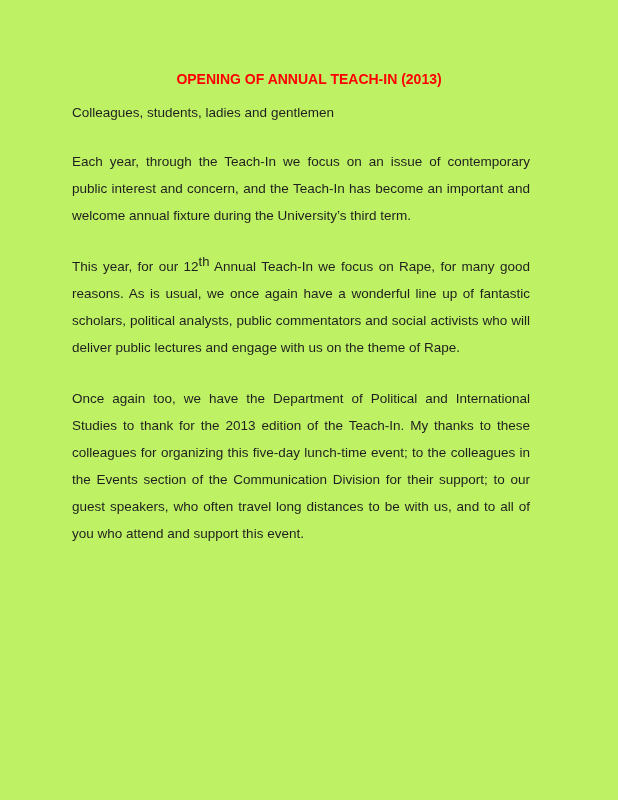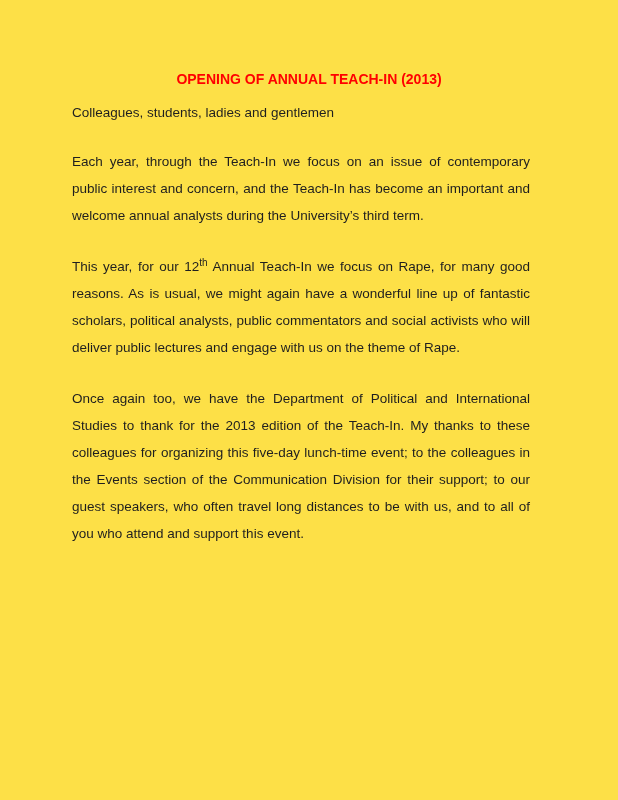--- a/index.html
+++ b/index.html
@@ -6,21 +6,21 @@
     margin: 0;
     padding: 0;
     background: #ffffff;
   }
   .page {
     position: relative;
     width: 618px;
     height: 800px;
     box-sizing: border-box;
     padding: 66px 72px 0 72px;
-    background: #fde047;
+    background: #bef264;
     font-family: "Liberation Sans", sans-serif;
     color: #1f1f1f;
     overflow: hidden;
   }
   .doc-title {
     margin: 0 0 6px 0;
     font-size: 14px;
     font-weight: bold;
     line-height: 27px;
     text-align: center;
@@ -32,35 +32,35 @@
     line-height: 27px;
     text-align: justify;
   }
   .para.single {
     text-align: left;
   }
   .para.salutation {
     margin-bottom: 22px;
   }
   .sup {
-    font-size: 10px;
+    font-size: 13px;
     vertical-align: super;
     line-height: 0;
   }
 </style>
 </head>
 <body>
 
 <div class="page">
 
   <h1 class="doc-title" style="color: rgb(255, 0, 0);">OPENING OF ANNUAL TEACH-IN (2013)</h1>
 
   <p class="para single salutation">Colleagues, students, ladies and gentlemen</p>
 
 
-  <p class="para">Each year, through the Teach-In we focus on an issue of contemporary public interest and concern, and the Teach-In has become an important and welcome annual analysts during the University’s third term.</p>
+  <p class="para">Each year, through the Teach-In we focus on an issue of contemporary public interest and concern, and the Teach-In has become an important and welcome annual fixture during the University’s third term.</p>
 
 
-  <p class="para"><span>This year, for our 12</span><sup class="sup">th</sup><span> Annual Teach-In we focus on Rape, for many good reasons. As is usual, we might again have a wonderful line up of fantastic scholars, political analysts, public commentators and social activists who will deliver public lectures and engage with us on the theme of Rape.</span></p>
+  <p class="para"><span>This year, for our 12</span><sup class="sup">th</sup><span> Annual Teach-In we focus on Rape, for many good reasons. As is usual, we once again have a wonderful line up of fantastic scholars, political analysts, public commentators and social activists who will deliver public lectures and engage with us on the theme of Rape.</span></p>
 
   <p class="para">Once again too, we have the Department of Political and International Studies to thank for the 2013 edition of the Teach-In. My thanks to these colleagues for organizing this five-day lunch-time event; to the colleagues in the Events section of the Communication Division for their support; to our guest speakers, who often travel long distances to be with us, and to all of you who attend and support this event.</p>
 
 </div>
 
 </body></html>

